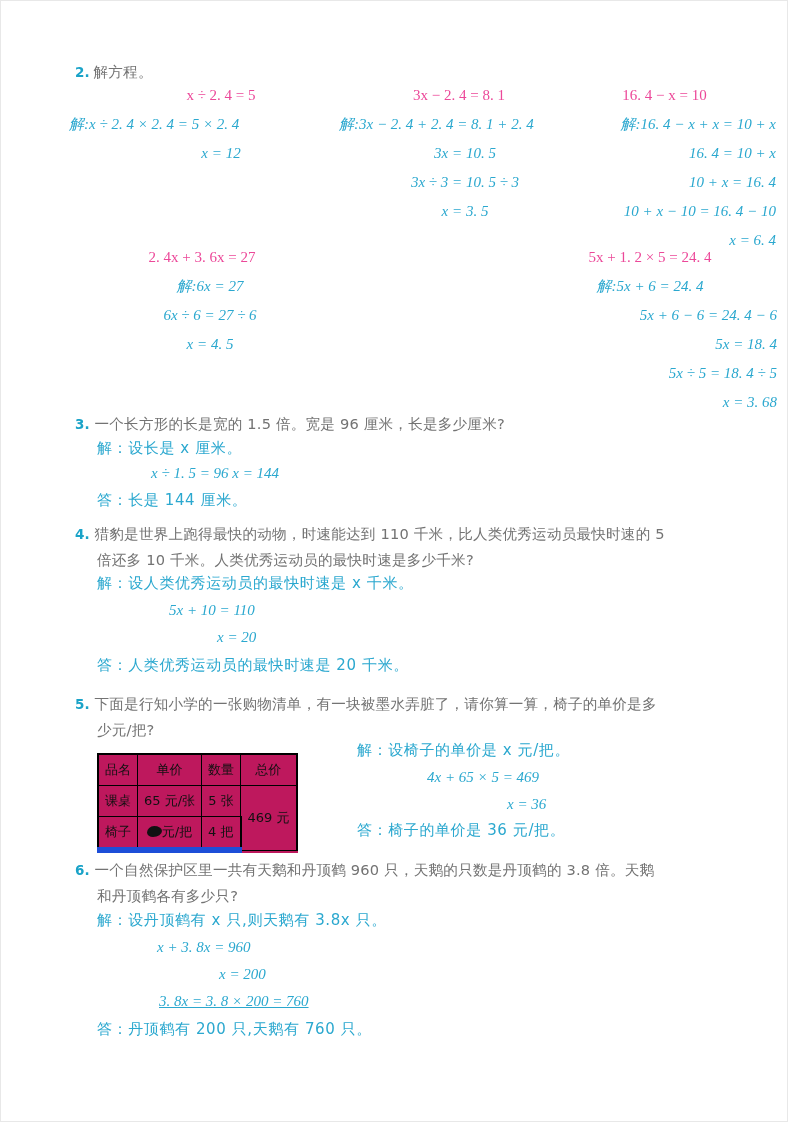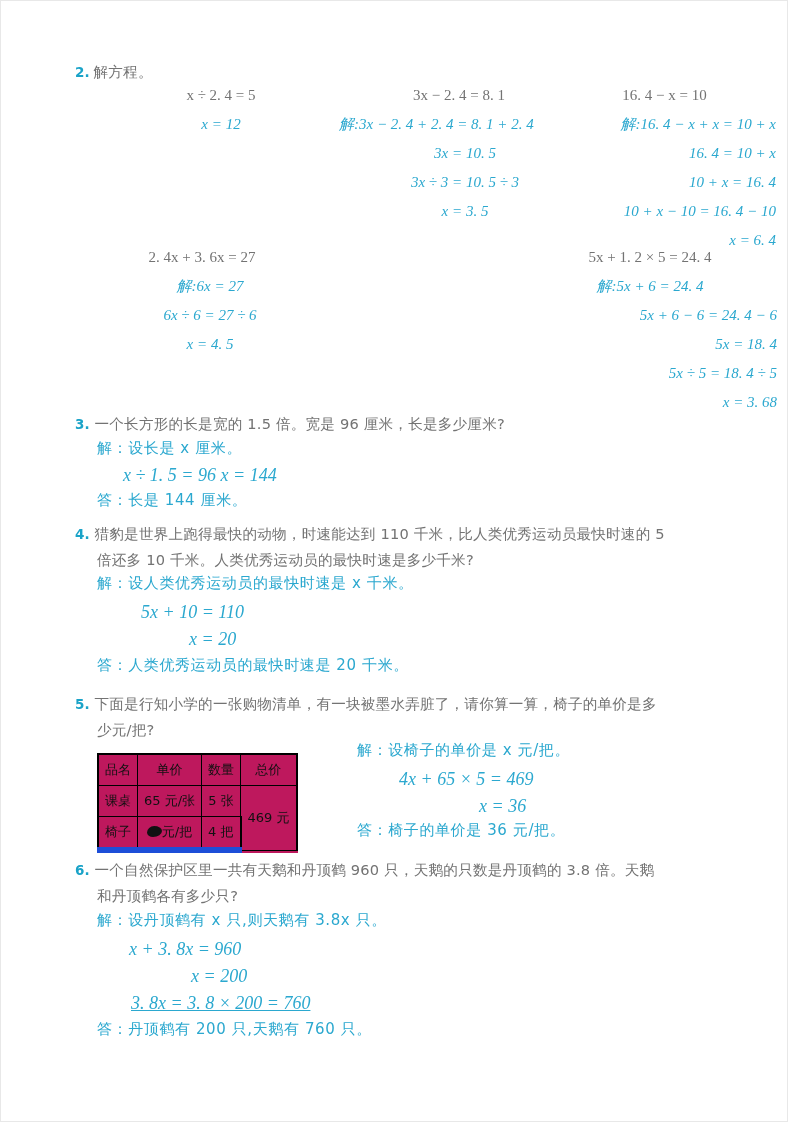--- a/index.html
+++ b/index.html
@@ -15,21 +15,21 @@
     width: 788px;
     height: 1122px;
     background: #ffffff;
     box-sizing: border-box;
     border: 1px solid #e8e8e8;
     overflow: hidden;
   }
 
   
   .printed {
-    color: #737373;
+    color: #ec4899;
     font-family: "Liberation Serif", "DejaVu Serif", serif;
   }
   .ans {
     color: #2ba8cf;
     font-family: "Liberation Serif", "DejaVu Serif", serif;
     font-style: italic;
   }
   .ans-cn {
     color: #2ba8cf;
     font-family: "DejaVu Sans", "Liberation Sans", sans-serif;
@@ -44,22 +44,23 @@
     font-size: 13.5px;
   }
   .stem {
     color: #737373;
     font-family: "DejaVu Sans", "Liberation Sans", sans-serif;
     font-size: 14.6px;
     line-height: 25px;
     letter-spacing: 0.2px;
   }
   .eqn {
-    font-size: 18px;
+    font-size: 15px;
     white-space: nowrap;
+    margin-left: 28px;
   }
 
   
   .abs { position: absolute; }
 
   
   #p2-head { left: 74px; top: 58px; }
   #p2-head .qnum { margin-right: 4px; }
 
   .q2col { position: absolute; width: 250px; }
@@ -101,20 +102,21 @@
 <body>
 
 <div id="page">
 
   <div class="abs" id="p2-head">
     <span class="qnum">2.</span><span class="stem">解方程。</span>
   </div>
 
   <div class="q2col" style="left:96px; top:80px; width:248px;">
     <div class="line printed c-al">x ÷ 2. 4 = 5</div>
+    <div class="line ans" style="text-align:left; margin-left:-28px;">解:x ÷ 2. 4 × 2. 4 = 5 × 2. 4</div>
     <div class="line ans c-al">x = 12</div>
   </div>
 
   <div class="q2col" style="left:340px; top:80px; width:236px;">
     <div class="line printed c-al">3x − 2. 4 = 8. 1</div>
     <div class="line ans" style="text-align:left; margin-left:-2px;">解:3x − 2. 4 + 2. 4 = 8. 1 + 2. 4</div>
     <div class="line ans c-al" style="margin-left:12px;">3x = 10. 5</div>
     <div class="line ans c-al" style="margin-left:12px;">3x ÷ 3 = 10. 5 ÷ 3</div>
     <div class="line ans c-al" style="margin-left:12px;">x = 3. 5</div>
   </div>

